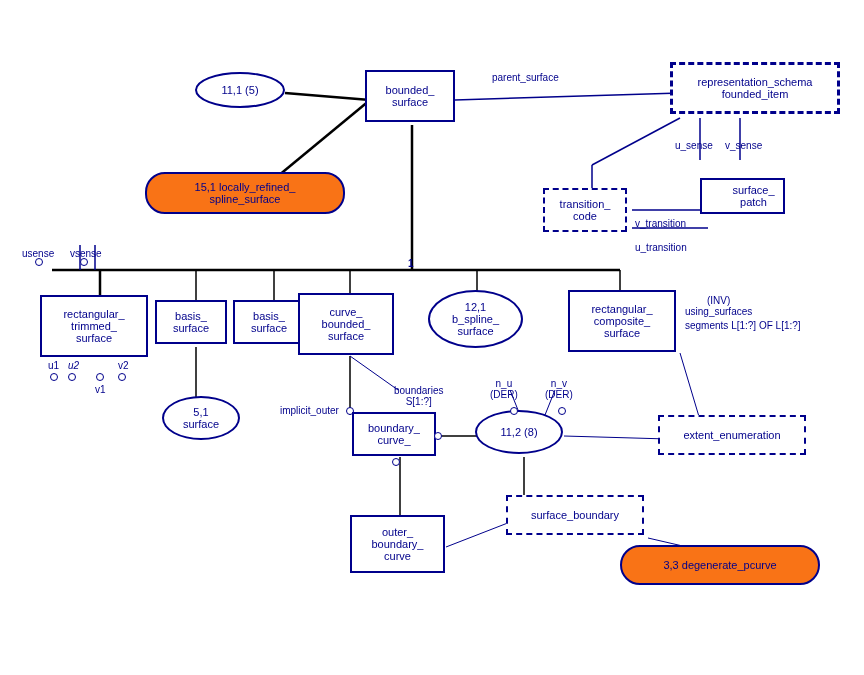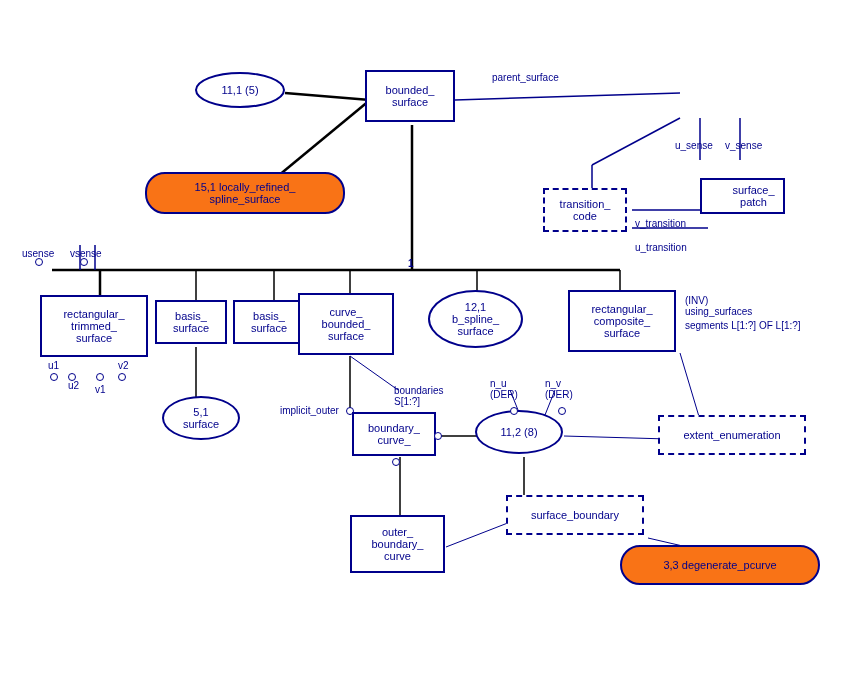--- a/index.html
+++ b/index.html
@@ -56,21 +56,21 @@
     }
     .node-double-dashed {
       border: 3px dashed #00008B;
       background: #fff;
       padding: 4px 6px;
     }
     .label-text {
       position: absolute;
       font-size: 10px;
       color: #00008B;
-      text-align: left;
+      text-align: center;
       pointer-events: none;
     }
     .small-circle {
       position: absolute;
       width: 8px;
       height: 8px;
       border-radius: 50%;
       border: 1.5px solid #00008B;
       background: #fff;
     }
@@ -141,20 +141,23 @@
   </svg>
 
   <div class="node node-oval" style="left:195px; top:72px; width:90px; height:36px;">
     <span style="white-space:pre;">11,1 (5)</span>
   </div>
 
   <div class="node node-rect" style="left:365px; top:70px; width:90px; height:52px;">
     <span>bounded_<br>surface</span>
   </div>
 
+  <div class="node node-double-dashed" style="left:670px; top:62px; width:170px; height:52px;">
+    <span>representation_schema<br>founded_item</span>
+  </div>
 
   <div class="label-text" style="left:492px; top:72px;">
     <span>parent_surface</span>
   </div>
 
   <div class="label-text" style="left:675px; top:140px;">
     <span>u_sense</span>
   </div>
 
   <div class="label-text" style="left:725px; top:140px;">
@@ -191,21 +194,21 @@
 
   <div class="label-text" style="left:408px; top:258px; font-weight:bold;">
     <span>1</span>
   </div>
 
   <div class="node node-rect" style="left:40px; top:295px; width:108px; height:62px;">
     <span>rectangular_<br>trimmed_<br>surface</span>
   </div>
 
   <div class="label-text" style="left:48px; top:360px;"><span>u1</span></div>
-  <div class="label-text" style="left:68px; top:380px;"><span>u2</span></div>
+  <div class="label-text" style="left:68px; top:360px;font-style:italic;"><span>u2</span></div>
   <div class="label-text" style="left:95px; top:360px;margin-top:24px;"><span>v1</span></div>
   <div class="label-text" style="left:118px; top:360px;"><span>v2</span></div>
 
   <div class="small-circle" style="left:50px; top:373px;"></div>
   <div class="small-circle" style="left:68px; top:373px;"></div>
   <div class="small-circle" style="left:96px; top:373px;"></div>
   <div class="small-circle" style="left:118px; top:373px;"></div>
 
   <div class="small-circle" style="left:35px; top:258px;"></div>
   <div class="small-circle" style="left:80px; top:258px;"></div>

